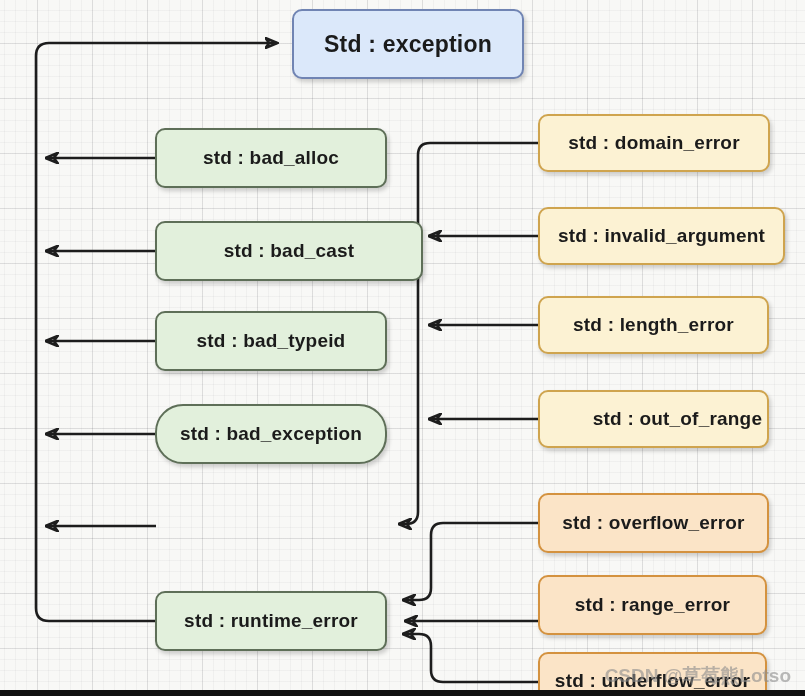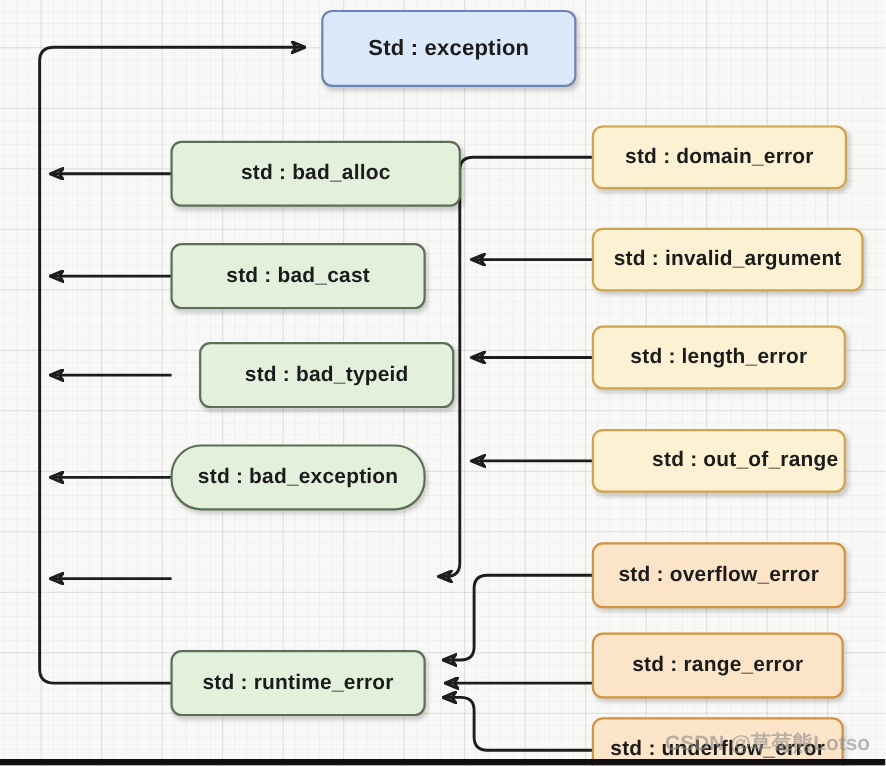--- a/index.html
+++ b/index.html
@@ -31,26 +31,26 @@
     letter-spacing: 0.2px;
     color: #1b1b1b;
     box-shadow: 2px 3px 4px rgba(0,0,0,0.18);
     white-space: nowrap;
   }
   .blue   { background: #dbe8fa; border-color: #7084b3; }
   .green  { background: #e2f0dc; border-color: #5e6f58; }
   .yellow { background: #fcf2d3; border-color: #cfa44e; }
   .peach  { background: #fbe4c7; border-color: #d4923f; }
 
-  .node.root { left: 292px; top: 9px;  width: 232px; height: 70px; font-size: 20px; }
+  .node.root { left: 292px; top: 9px;  width: 232px; height: 70px; font-size: 23px; }
 
   
-  .node.l0 { left: 155px; top: 128px; width: 264px; height: 60px; }
-  .node.l1 { left: 155px; top: 221px; width: 232px; height: 60px; }
-  .node.l2 { left: 155px; top: 311px; width: 232px; height: 60px; margin-left: 26px; }
+  .node.l0 { left: 155px; top: 128px; width: 232px; height: 60px; }
+  .node.l1 { left: 155px; top: 221px; width: 268px; height: 60px; }
+  .node.l2 { left: 155px; top: 311px; width: 232px; height: 60px; }
   .node.l3 { left: 155px; top: 404px; width: 232px; height: 60px; border-radius: 28px; }
   .node.l4 { left: 155px; top: 496px; width: 232px; height: 60px; }
   .node.l5 { left: 155px; top: 591px; width: 232px; height: 60px; }
 
   
   .node.r0 { left: 538px; top: 114px; width: 232px; height: 58px; }
   .node.r1 { left: 538px; top: 207px; width: 247px; height: 58px; }
   .node.r2 { left: 538px; top: 296px; width: 231px; height: 58px; }
   .node.r3 { left: 538px; top: 390px; width: 231px; height: 58px; padding-left: 48px; }
 

